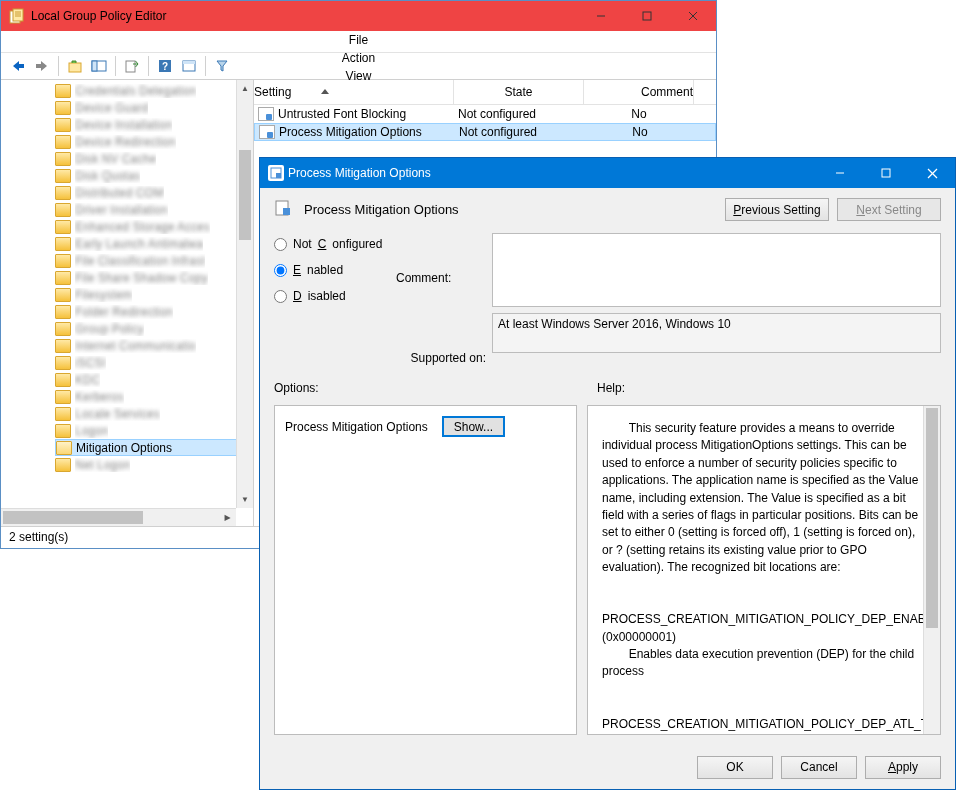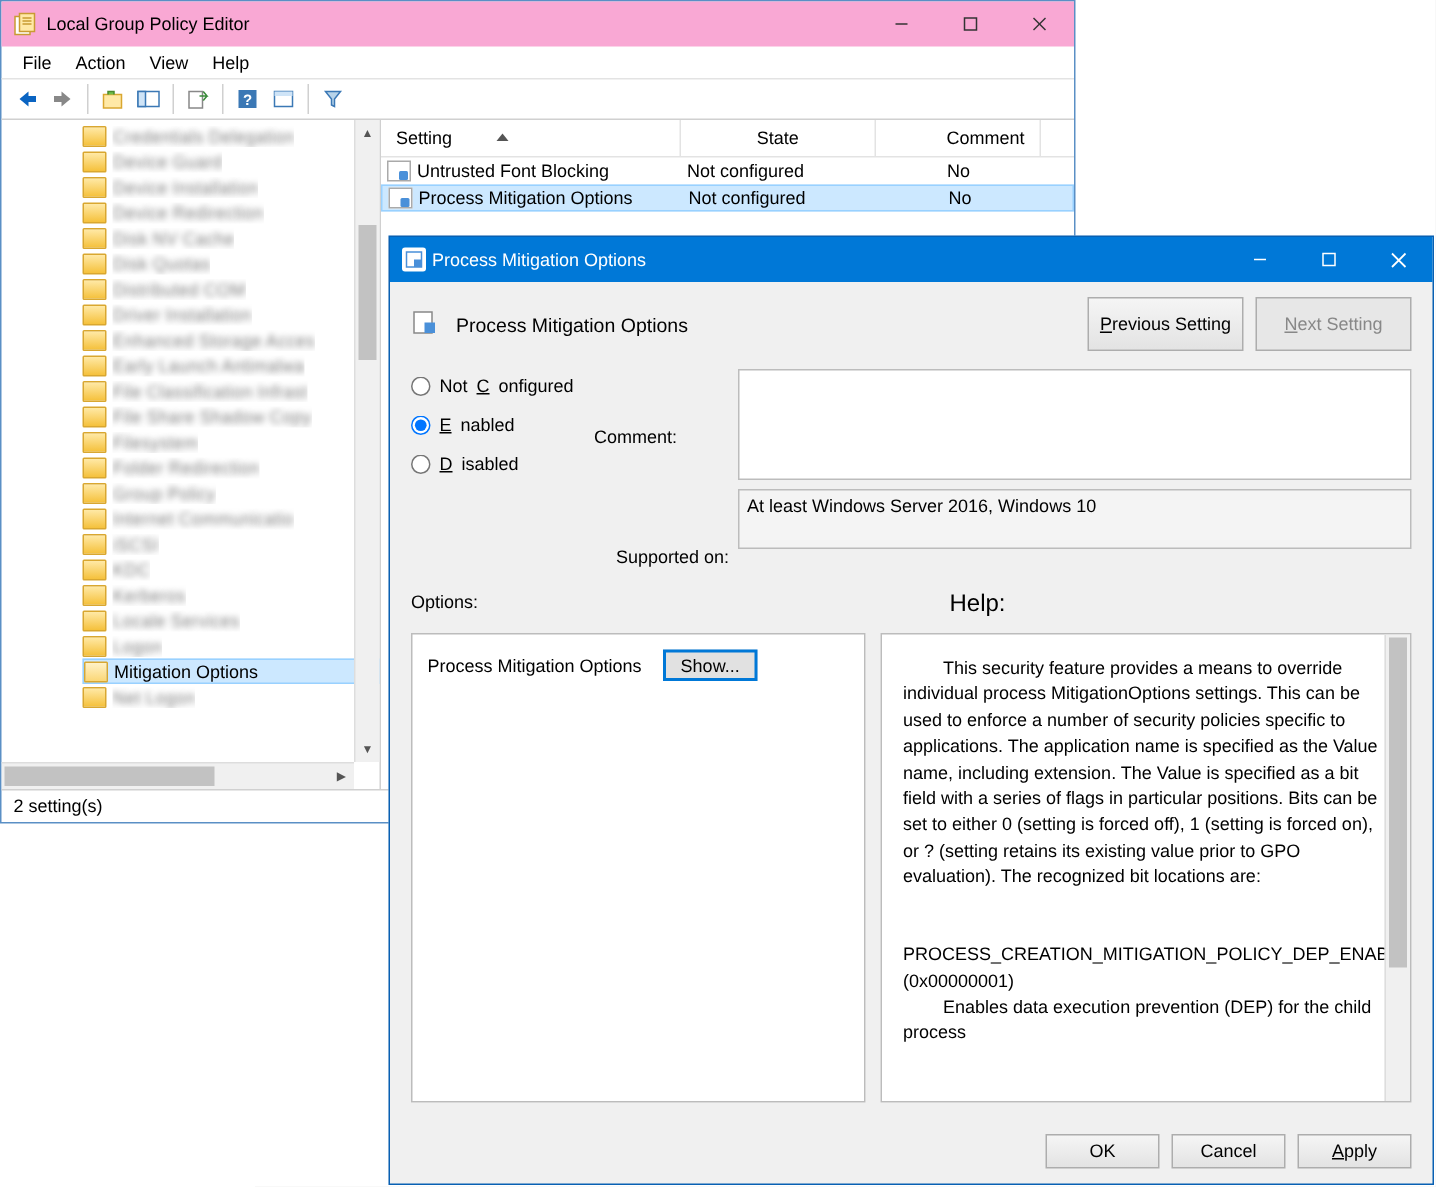--- a/index.html
+++ b/index.html
@@ -1,23 +1,23 @@
 <!DOCTYPE html>
 <html><head>
 <meta charset="utf-8">
 <style>
 * { margin: 0; padding: 0; box-sizing: border-box; }
 body { font-family: "Segoe UI", Tahoma, sans-serif; font-size: 12px; background: #fff; width: 957px; height: 791px; position: relative; overflow: hidden; }
 .main-window { position: absolute; left: 0; top: 0; width: 717px; height: 549px; border: 1px solid #5a8fc5; background: #fff; }
-.titlebar { height: 30px; display: flex; align-items: center; padding: 0 0 0 8px; background: #f9a8d4; }
+.titlebar { height: 30px; display: flex; align-items: center; padding: 0 0 0 8px; background: #ef4444; }
 .titlebar .icon { width: 16px; height: 16px; margin-right: 6px; }
 .titlebar .title { flex: 1; font-size: 12px; color: #000; }
 .winctrls { display: flex; height: 30px; }
 .winctrls div { width: 46px; height: 30px; display: flex; align-items: center; justify-content: center; color: #333; font-size: 10px; }
-.menubar { height: 21px; display: flex; align-items: center; padding: 0 6px; }
+.menubar { height: 21px; display: flex; align-items: center; padding: 0 6px; flex-direction: column; }
 .menubar span { padding: 2px 8px; font-size: 12px; }
 .toolbar { height: 28px; border-top: 1px solid #e3e3e3; border-bottom: 1px solid #d0d0d0; display: flex; align-items: center; padding: 0 6px; gap: 2px; }
 .toolbar .tbtn { width: 22px; height: 22px; display: flex; align-items: center; justify-content: center; }
 .toolbar .sep { width: 1px; height: 20px; background: #d0d0d0; margin: 0 3px; }
 .panes { display: flex; height: calc(100% - 30px - 21px - 28px - 22px); }
 .tree { width: 253px; border-right: 1px solid #d0d0d0; overflow: hidden; position: relative; }
 .tree-inner { padding: 2px 0 2px 54px; }
 .tree-item { display: flex; align-items: center; height: 17px; gap: 4px; padding-right: 4px;}
 .tree-item.sel { background: #cce8ff; border: 1px solid #99d1ff; }
 .folder-ico { width: 16px; height: 14px; background: linear-gradient(#ffe9a6,#f5c13c); border: 1px solid #d9a730; border-radius: 1px; flex-shrink: 0; }
@@ -25,21 +25,21 @@
 .tree-label { white-space: nowrap; overflow: hidden; }
 .blur { color: transparent; text-shadow: 0 0 4px #7a7a7a; filter: blur(0.3px); }
 .tree-scroll-v { position:absolute; right:0; top:0; bottom:18px; width:17px; background:#f0f0f0; border-left:1px solid #ddd;}
 .tree-scroll-v .thumb{position:absolute; left:2px; right:2px; top:70px; height:90px; background:#c2c2c2;}
 .tree-scroll-v .arr{position:absolute; left:0; right:0; height:17px; display:flex;align-items:center;justify-content:center;color:#555;font-size:8px;}
 .tree-scroll-h { position:absolute; left:0; right:17px; bottom:0; height:18px; background:#f0f0f0; border-top:1px solid #ddd;}
 .tree-scroll-h .thumb{position:absolute; top:2px; bottom:2px; left:2px; width:140px; background:#c2c2c2;}
 .tree-scroll-h .arr{position:absolute; top:0; bottom:0; width:17px; display:flex;align-items:center;justify-content:center;color:#555;font-size:8px;}
 .listpane { flex: 1; display: flex; flex-direction: column; }
 .colhead { display: flex; border-bottom: 1px solid #e3e3e3; background: #fff; }
-.colhead div { padding: 5px 10px; border-right: 1px solid #e3e3e3; font-size: 12px; }
+.colhead div { padding: 5px 0; border-right: 1px solid #e3e3e3; font-size: 12px; }
 .colhead .sort::after{content:""; display:inline-block; margin-left:30px; width:0;height:0;border-left:4px solid transparent;border-right:4px solid transparent;border-bottom:5px solid #555; vertical-align:2px;}
 .rows { flex:1; }
 .row { display: flex; align-items:center; height:18px; }
 .row.sel { background: #cce8ff; border:1px solid #99d1ff;}
 .row .c1{ width:200px; padding-left:4px; display:flex; align-items:center; gap:4px;}
 .row .c2{ width:130px; padding-left:4px;}
 .row .c3{ width:110px; text-align:center;}
 .policy-ico{width:16px;height:14px;background:#fff;border:1px solid #aaa;position:relative;flex-shrink:0;}
 .policy-ico::after{content:"";position:absolute;right:1px;bottom:0;width:6px;height:6px;background:#4a90d9;border-radius:1px;}
 .statusbar { height:22px; border-top:1px solid #d0d0d0; padding:3px 8px; font-size:12px; }
@@ -47,34 +47,34 @@
 .dialog { position: absolute; left:259px; top:157px; width:697px; height:633px; border:1px solid #0860b3; background:#f0f0f0; display:flex; flex-direction:column; }
 .dlg-title { height:30px; background:#0078d7; color:#fff; display:flex; align-items:center; padding-left:8px; }
 .dlg-title .t { flex:1; font-size:12px; padding-left:4px;}
 .dlg-title .dcicon{width:16px;height:16px;background:#fff;border-radius:2px;display:flex;align-items:center;justify-content:center;}
 .dlg-ctrls { display:flex; height:30px; }
 .dlg-ctrls div { width:46px; display:flex;align-items:center;justify-content:center;color:#fff;font-size:10px; }
 .dlg-ctrls div.close{background:transparent;}
 .dlg-body { flex:1; padding:10px 14px; display:flex; flex-direction:column; gap:6px; overflow:hidden;}
 .dlg-row1 { display:flex; align-items:center; gap:8px; }
 .dlg-row1 .name{ flex:1; font-size:13px; padding-left:4px;}
-.nav-btn{ width:104px; height:36px; background:linear-gradient(#f5f5f5,#e3e3e3);border:1px solid #adadad; font-size:12px;}
+.nav-btn{ width:104px; height:23px; background:linear-gradient(#f5f5f5,#e3e3e3);border:1px solid #adadad; font-size:12px;}
 .nav-btn:disabled{color:#888;background:#e7e7e7;}
 .dlg-row2 { display:flex; margin-top:6px;}
 .radio-col{ width:122px; display:flex;flex-direction:column;gap:12px; padding-top:4px;}
 .radio-col label{display:flex;align-items:center;gap:6px;font-size:12px;}
 .radio-col input{width:13px;height:13px;}
 .cmt-col{ flex:1; display:flex; flex-direction:column; gap:6px;}
 .cmt-col .lbl{font-size:12px;margin-top:38px;}
 .cmt-grid{display:grid;grid-template-columns:90px 1fr; gap:6px 6px; align-items:start;}
 textarea.cmt{ width:100%; height:74px; resize:none; border:1px solid #bcbcbc; background:#fff; font-family:inherit; font-size:12px; overflow-y:scroll;}
 textarea.sup{ width:100%; height:40px; resize:none; border:1px solid #bcbcbc; background:#f4f4f4; font-family:inherit; font-size:12px; padding:3px 5px; overflow-y:scroll;}
 .oh-row{display:flex; gap:20px; margin-top:10px;}
 .oh-row .half{width:303px;font-size:12px;}
-.oh-row .half2{flex:1;font-size:16px;margin-left:36px;}
+.oh-row .half2{flex:1;font-size:12px;}
 .panels{display:flex; gap:10px; margin-top:4px; flex:1; min-height:0;}
 .panel{border:1px solid #bcbcbc;background:#fff;}
 .opt-panel{width:303px; padding:10px;}
 .opt-panel .oline{display:flex;align-items:center;gap:14px;}
 .show-btn{height:21px; padding:0 10px; background:#e1e1e1;border:2px solid #0078d7;font-size:12px;}
 .help-panel{flex:1; padding:14px 18px 14px 14px; position:relative; font-size:12px; line-height:1.45; overflow:hidden;}
 .help-panel .hs{position:absolute;right:0;top:0;bottom:0;width:17px;background:#f0f0f0;border-left:1px solid #ddd;}
 .help-panel .hs .th{position:absolute;left:2px;right:2px;top:2px;height:220px;background:#c2c2c2;}
 .btn-row{height:44px; display:flex;align-items:center;justify-content:flex-end;gap:8px;padding:0 14px;border-top:0;}
 .btn{width:76px;height:23px;background:linear-gradient(#f5f5f5,#e3e3e3);border:1px solid #adadad;font-size:12px;}

